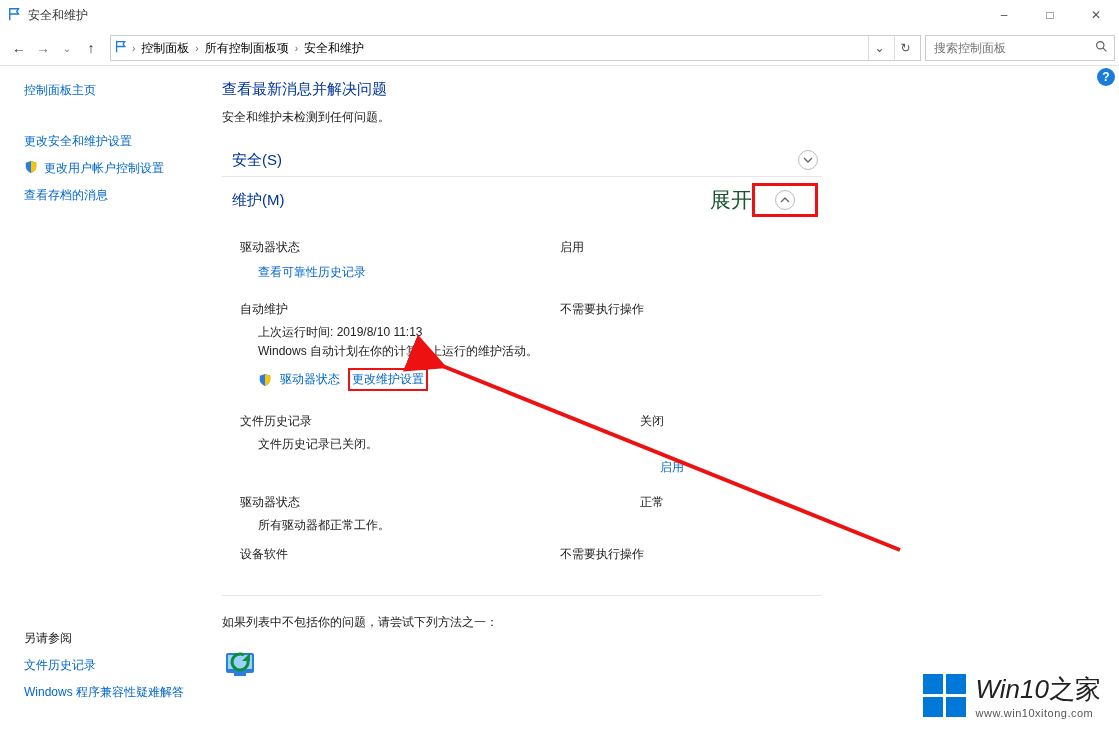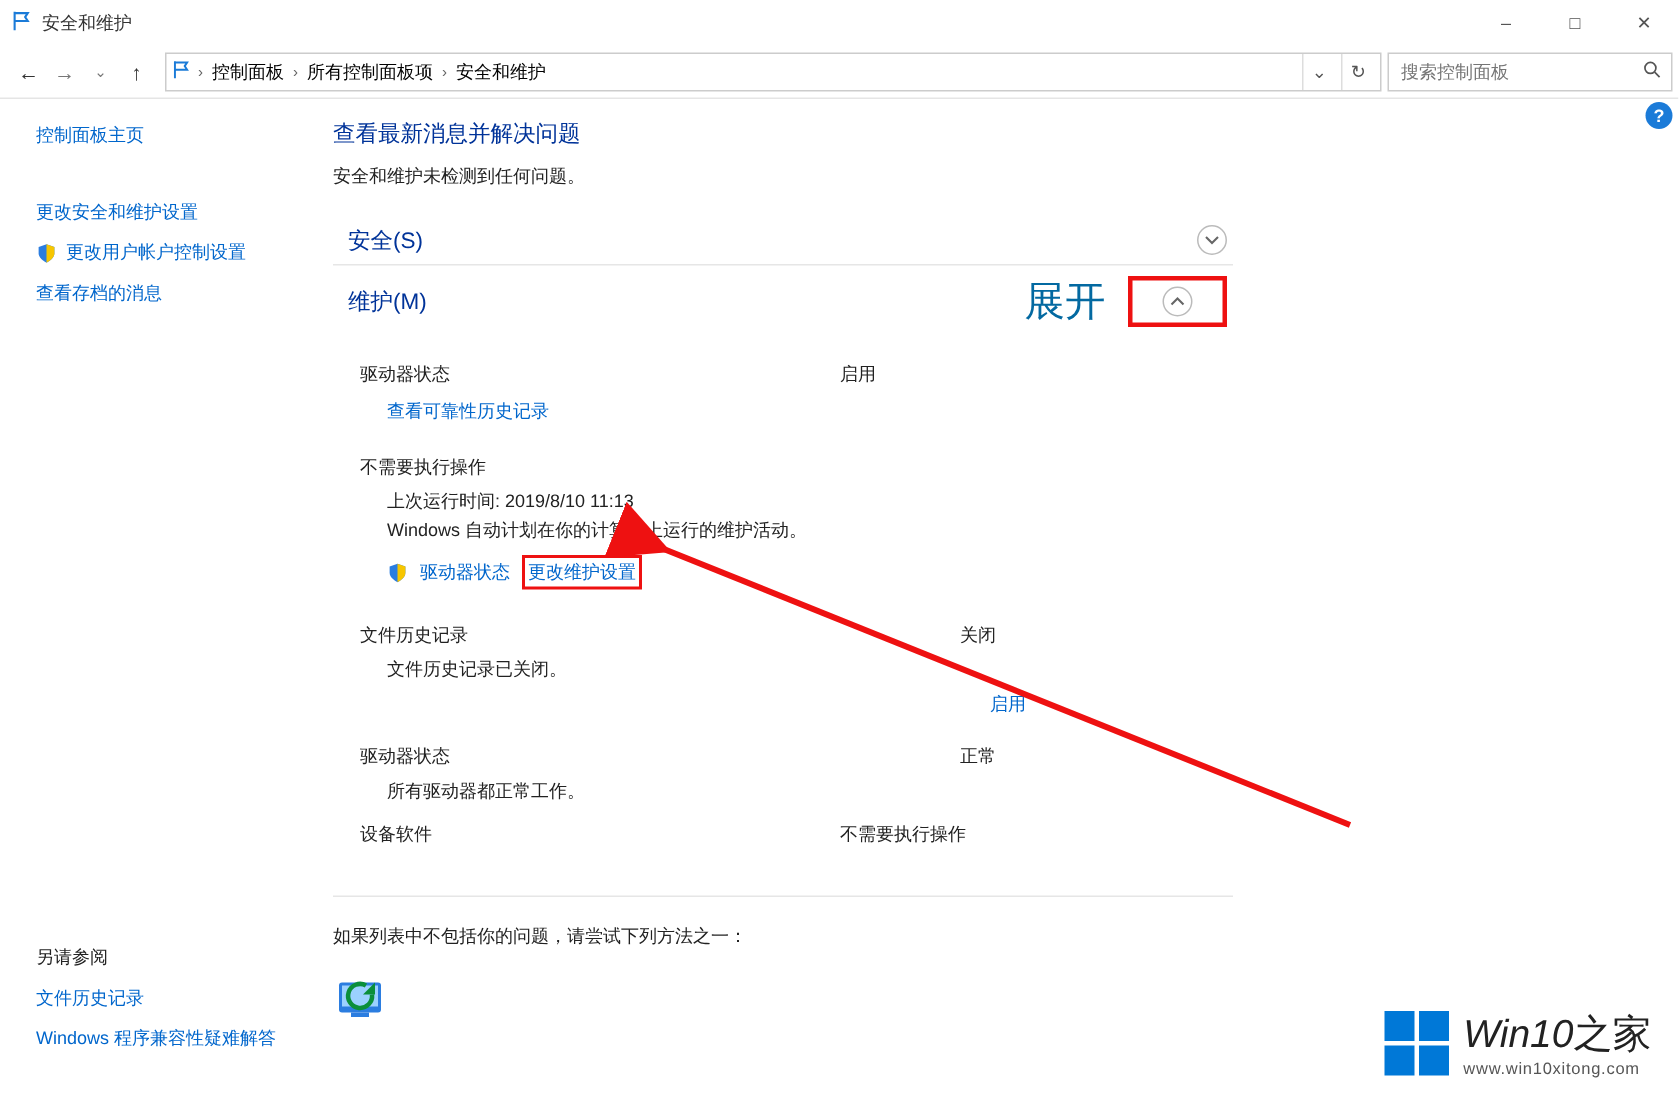--- a/index.html
+++ b/index.html
@@ -79,21 +79,21 @@
     height: calc(100% - 66px);
     position: relative;
   }
   .sidebar {
     width: 210px;
     padding: 16px 12px 12px 24px;
     display:flex;
     flex-direction:column;
   }
   .sidebar a, .main a { color: #0066cc; text-decoration: none; }
-  .sidebar .link-row { display:flex; align-items:center; gap:6px; margin-bottom:10px; }
+  .sidebar .link-row { display:flex; align-items:flex-start; gap:6px; margin-bottom:10px; }
   .sidebar .spaced { margin-top:24px; }
   .sidebar .bottom { margin-top:auto; padding-bottom:10px; }
   .sidebar .bottom .hdr { color:#222; margin-bottom:10px; }
   .shield {
     width:14px; height:14px; display:inline-block;
   }
 
   .main {
     flex:1;
     padding: 14px 24px 20px 12px;
@@ -112,21 +112,21 @@
     cursor:pointer;
   }
   .section-hdr.first { border-top:none;}
   .section-hdr .stitle { font-size:15px; color:#003399; }
   .chev {
     width:20px; height:20px; border:1px solid #bbb; border-radius:50%;
     display:flex; align-items:center; justify-content:center; color:#555; font-size:10px;
     background:#fff;
   }
   .redbox { border:3px solid #e11; padding:4px 20px; display:flex; align-items:center; justify-content:center;}
-  .annot-exp { color:#0369a1; font-size:27px; font-weight:400; display:flex; align-items:center; gap:15px;}
+  .annot-exp { color:#14532d; font-size:21px; font-weight:400; display:flex; align-items:center; }
 
   .section-body { padding: 4px 10px 10px 18px; }
   .item-row { display:flex; margin-top:12px;}
   .item-row .lbl { width:320px; color:#222;}
   .item-row .val { color:#222;}
   .sub { margin-left:18px; margin-top:6px; color:#222;}
   .sub.link { margin-top:8px;}
   .linkline { display:flex; align-items:center; gap:8px; margin-top:8px; margin-left:18px;}
   .linkline .shield { width:14px; height:14px;}
   .red-outline { border:2px solid #e11; padding:1px 2px;}
@@ -285,20 +285,21 @@
 
       <div class="section-body">
 
         <div class="item-row">
           <div class="lbl">驱动器状态</div>
           <div class="val">启用</div>
         </div>
         <div class="sub link"><a href="#">查看可靠性历史记录</a></div>
 
         <div class="item-row" style="margin-top:20px;">
+          <div class="lbl">自动维护</div>
           <div class="val">不需要执行操作</div>
         </div>
         <div class="sub">上次运行时间: 2019/8/10 11:13</div>
         <div class="sub" style="margin-top:2px;">Windows 自动计划在你的计算机上运行的维护活动。</div>
         <div class="linkline">
           <span class="shield">
             <svg width="14" height="14" viewBox="0 0 16 16">
                 <path d="M8 1 L14 3 V8 C14 12 8 15 8 15 C8 15 2 12 2 8 V3 Z" fill="#2b7de0"></path>
                 <path d="M8 1 L14 3 V8 C14 12 8 15 8 15 V1 Z" fill="#f7c600"></path>
               </svg>

